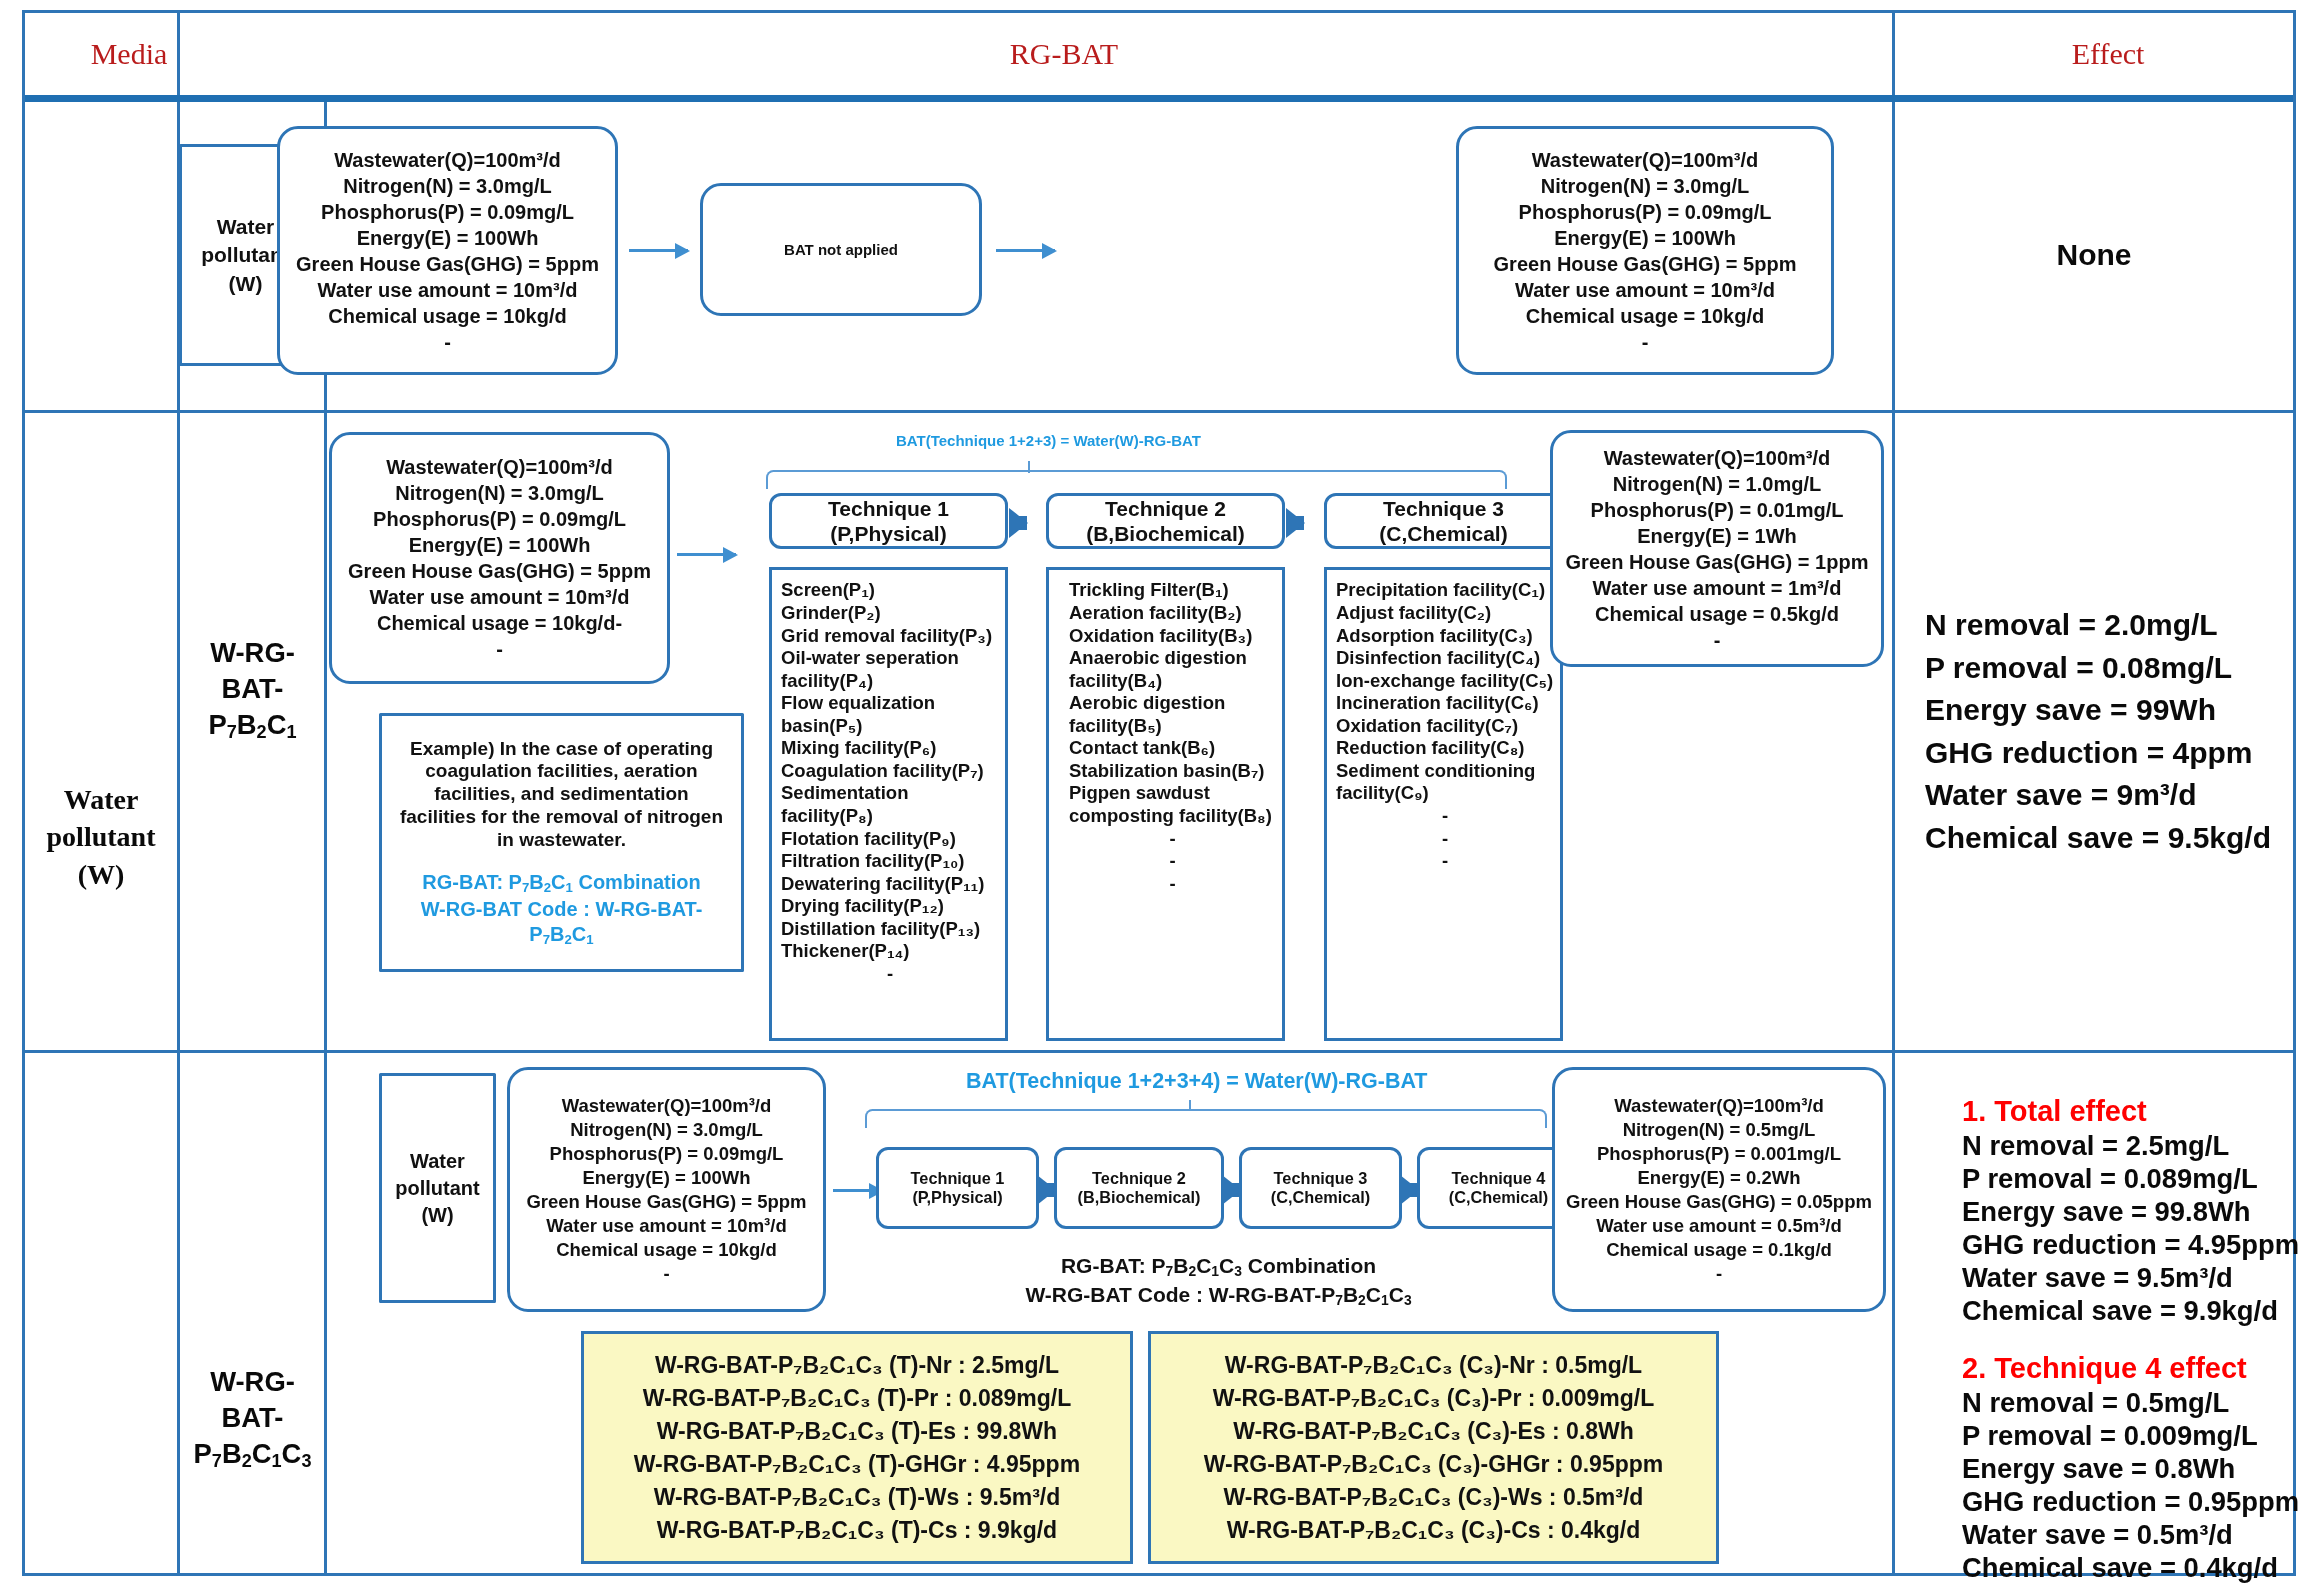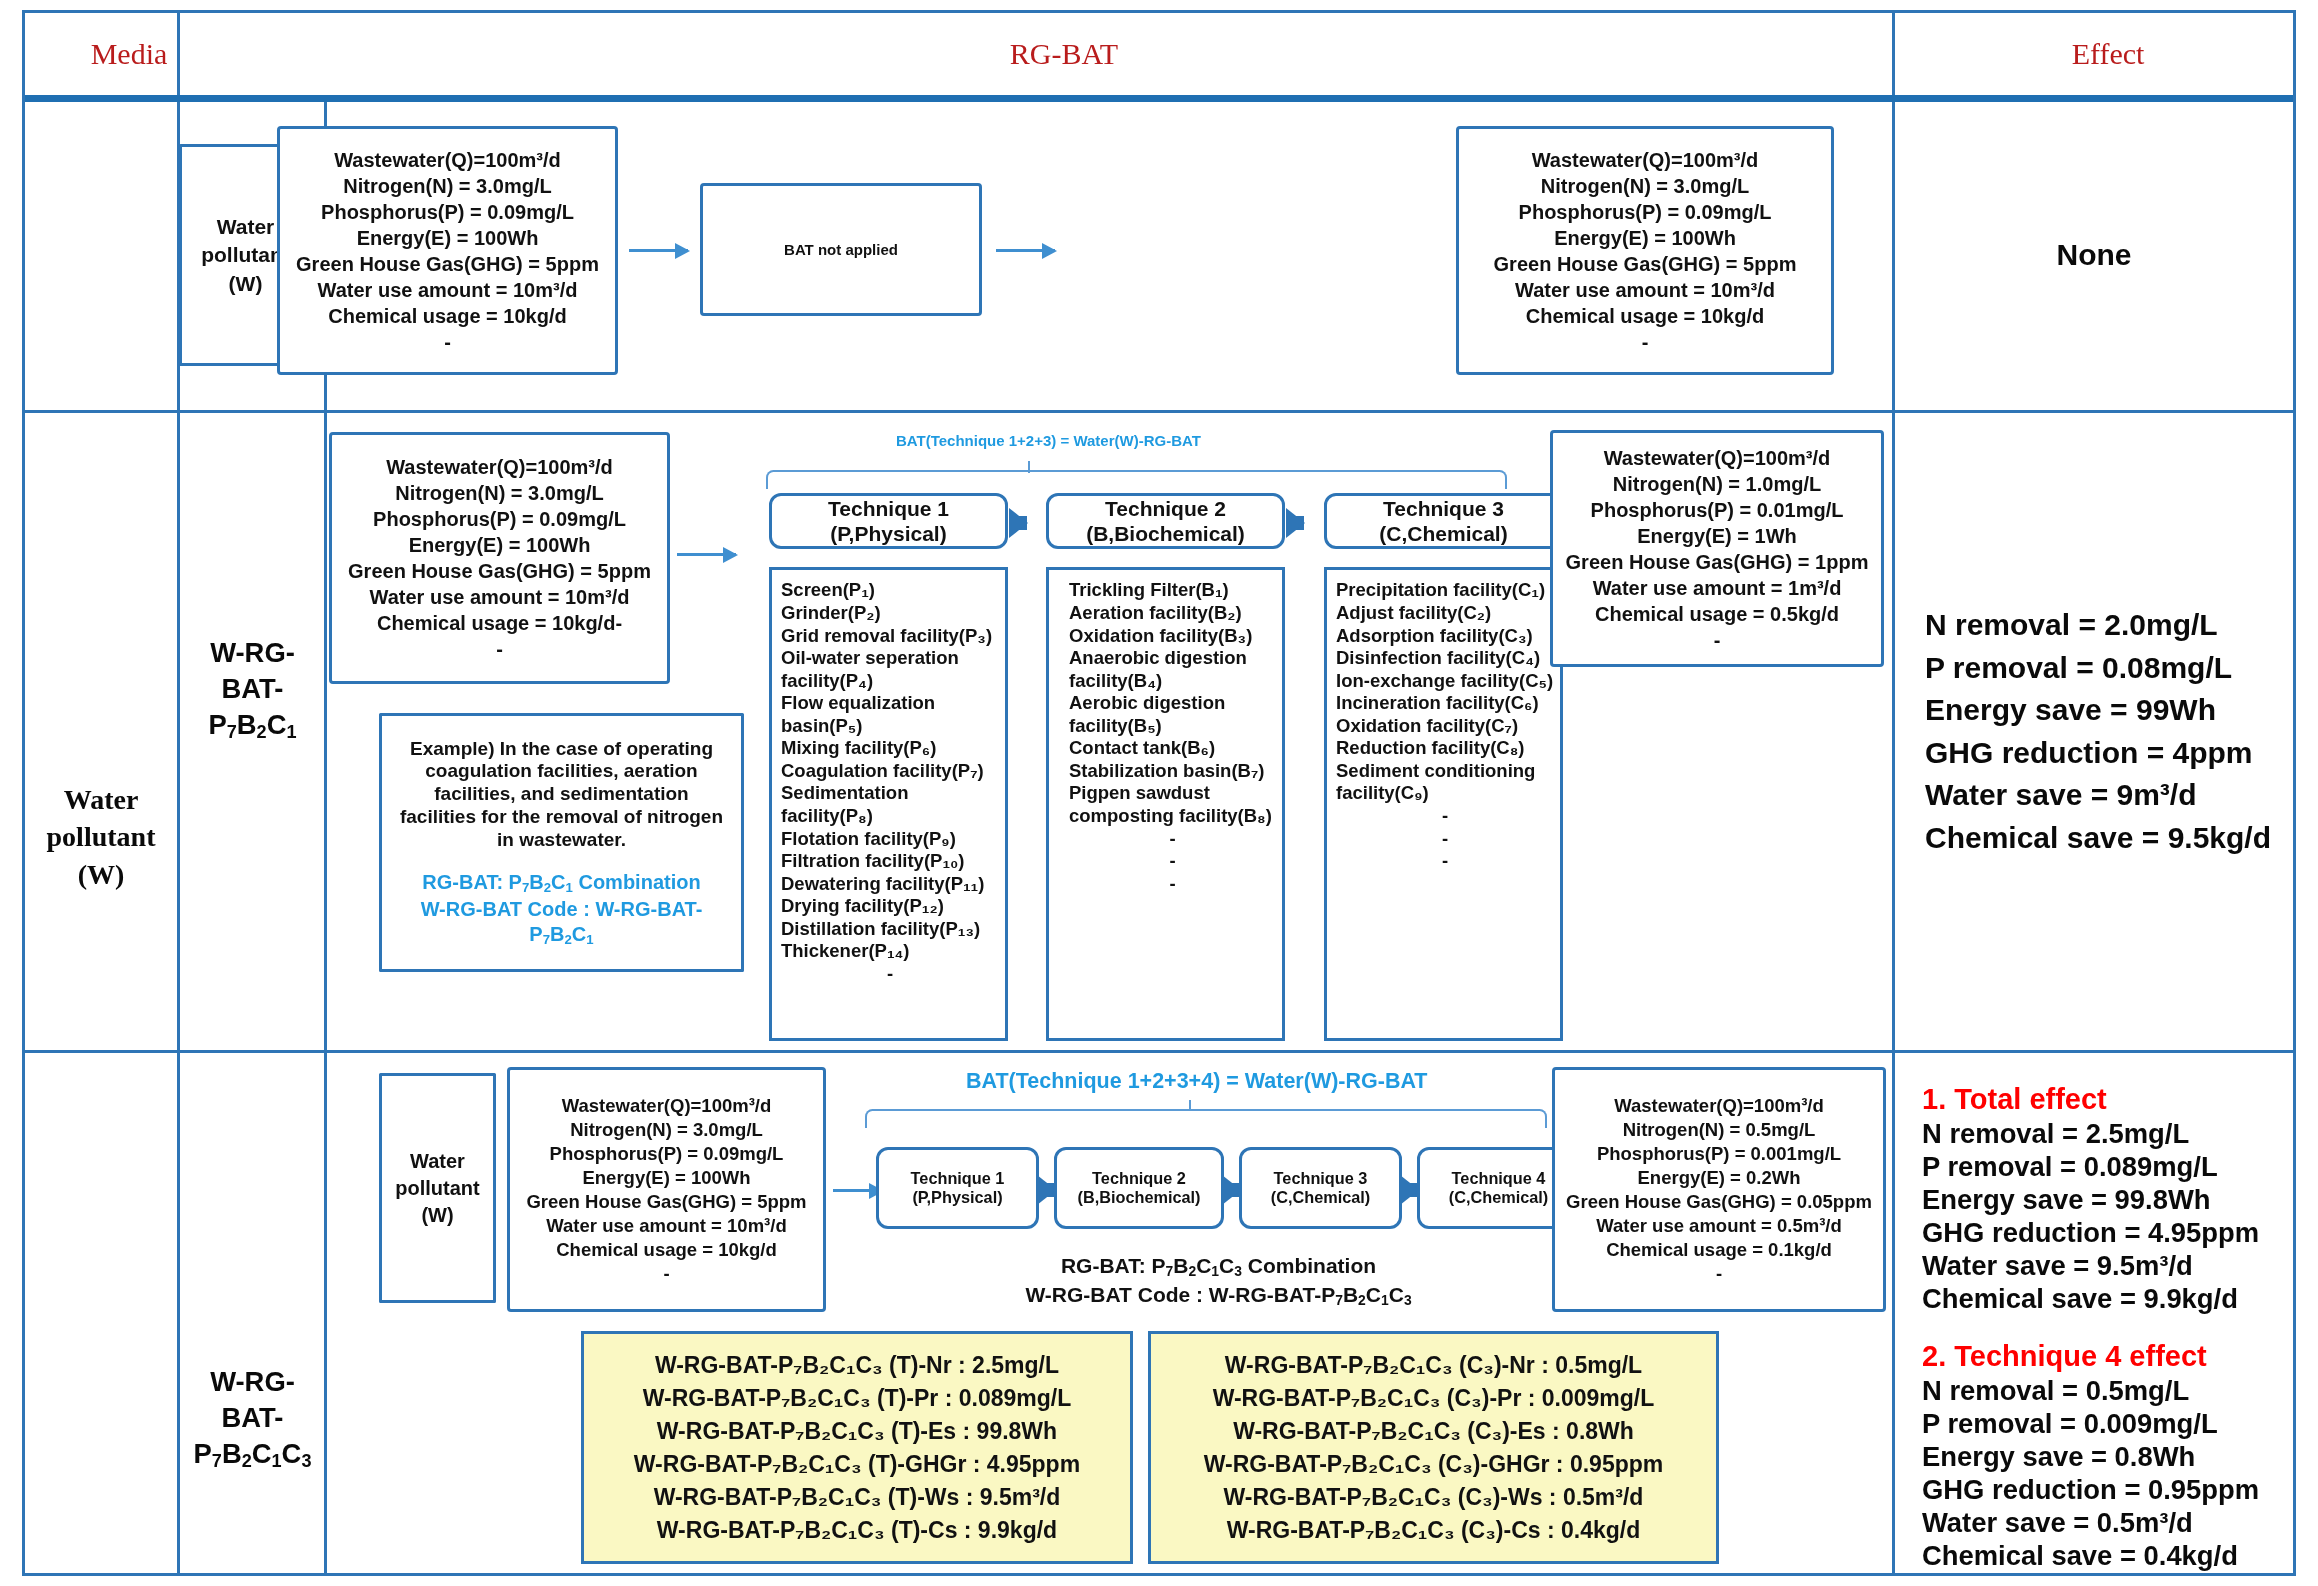--- a/index.html
+++ b/index.html
@@ -43,30 +43,30 @@
   .code-cell.r2{top:400px;height:637px;align-items:flex-start;padding-top:222px;box-sizing:border-box;}
   .code-cell.r3{top:1040px;bottom:0;align-items:flex-start;padding-top:311px;box-sizing:border-box;}
   sub{font-size:.66em;vertical-align:-0.22em;}
 
   
   .eff-cell{position:absolute;left:1870px;right:0;box-sizing:border-box;}
   .eff1{top:88px;height:308px;display:flex;align-items:center;justify-content:center;
         font-weight:bold;font-size:30px;color:#0a0a0a;}
   .eff2{top:400px;height:637px;display:flex;align-items:center;padding-left:30px;}
   .eff2 .lines{font-weight:bold;font-size:30px;line-height:1.42;color:#0a0a0a;white-space:nowrap;}
-  .eff3{top:1040px;bottom:0;padding:30px 0 0 27px;}
+  .eff3{top:1040px;bottom:0;padding:42px 0 0 27px;margin-left:40px;}
   .eff3 .blk{margin-bottom:25px;}
   .eff3 .redhead{color:#FF0000;font-weight:bold;font-size:29px;line-height:1.15;margin-bottom:1.5px;}
   .eff3 .lines{font-weight:bold;font-size:27.4px;line-height:1.2;color:#0a0a0a;white-space:nowrap;}
 
   
   .rbox{
     position:absolute;box-sizing:border-box;background:#fff;
-    border:3px solid #2E75B6;border-radius:4px;
-    display:flex;flex-direction:column;justify-content:center;
+    border:3px solid #2E75B6;border-radius:21px;
+    display:flex;flex-direction:column;align-items:center;justify-content:center;
     text-align:center;color:#111;font-weight:bold;
   }
   .sqbox{
     position:absolute;box-sizing:border-box;background:#fff;
     border:3px solid #2E75B6;border-radius:1.5px;
     display:flex;flex-direction:column;align-items:center;justify-content:center;
     text-align:center;color:#111;font-weight:bold;
   }
   .spec{font-size:20px;line-height:1.30;white-space:nowrap;}
   .spec.sm{font-size:18.5px;}

